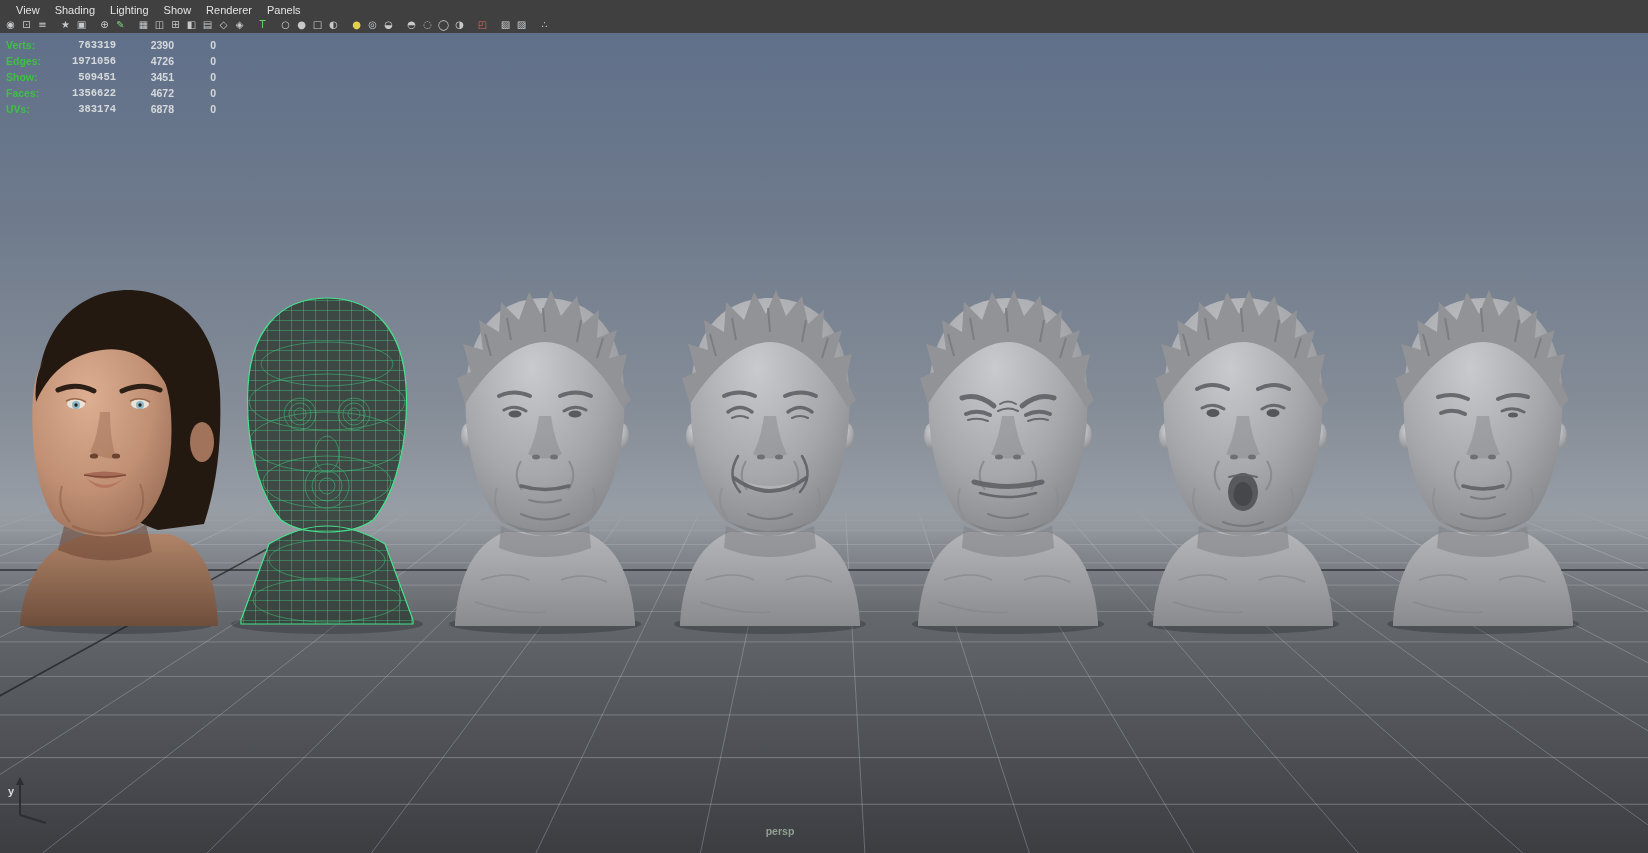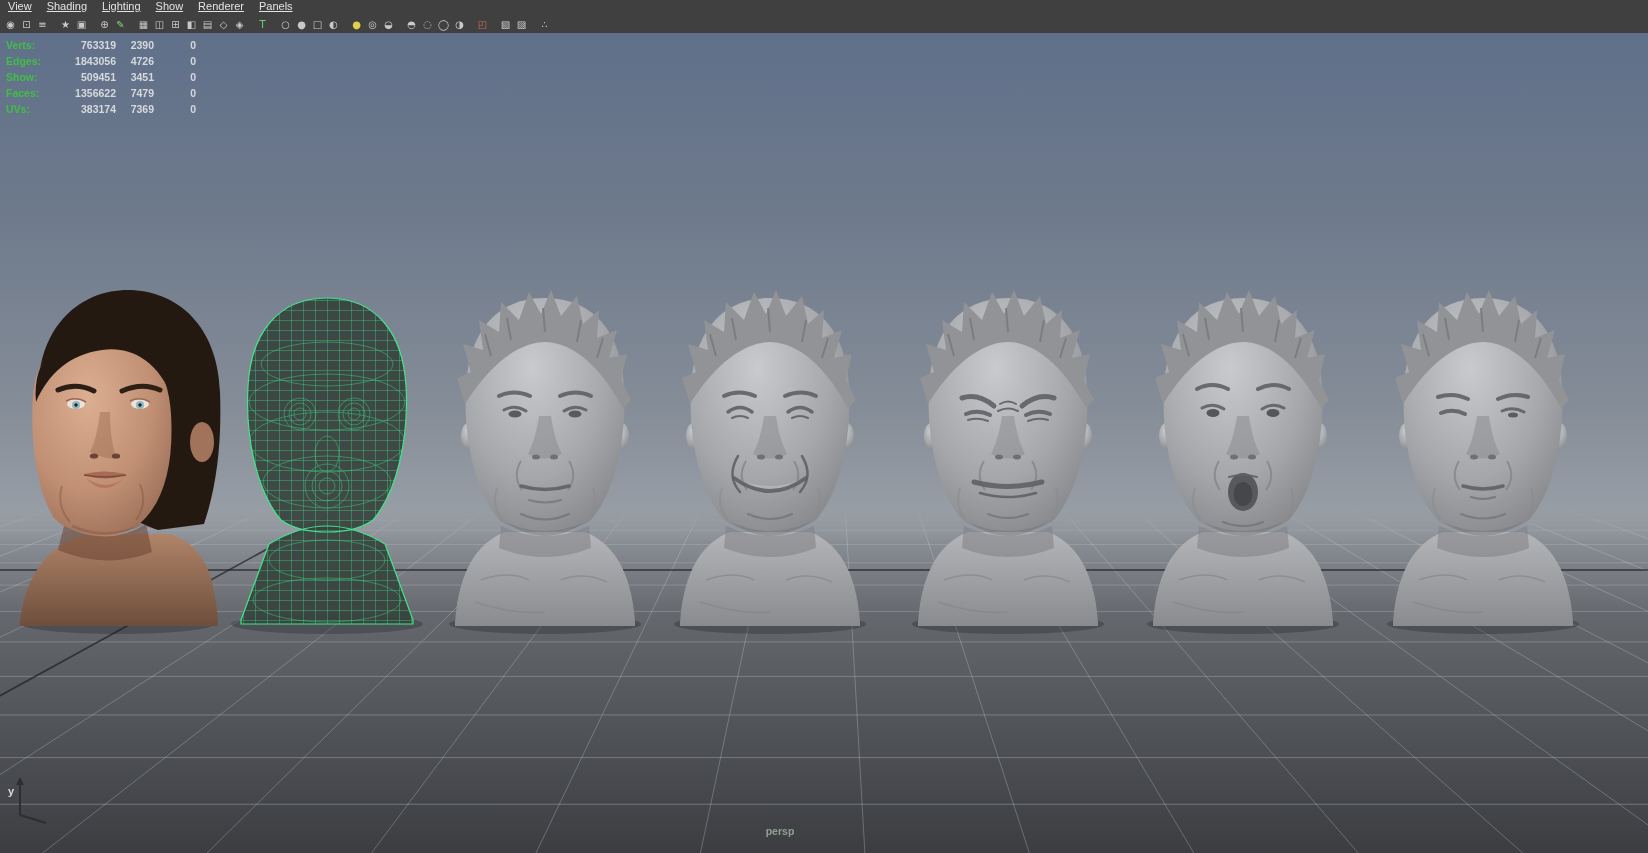--- a/index.html
+++ b/index.html
@@ -1,39 +1,39 @@
 <!DOCTYPE html>
 <html style="--hud-label: #3fbf44; --hud-value: #d6d9dc; --cam-label: #90a090;"><head>
 <meta charset="utf-8">
 <style>
   html,body{margin:0;padding:0;background:#000;}
   .app{position:relative;width:1648px;height:853px;overflow:hidden;
        font-family:"Liberation Sans",sans-serif;background:#404040;}
   
-  .menu-bar{height:16px;display:flex;align-items:flex-start;gap:15px;
-            padding:0 8px;background:#404040;font-size:11px;color:#e3e3e3;text-decoration:underline;}
+  .menu-bar{height:16px;display:flex;align-items:flex-end;gap:15px;
+            padding:0 16px;background:#404040;font-size:11px;color:#e3e3e3;}
   .menu-item{cursor:default;white-space:nowrap;}
   
   .icon-bar{height:17px;display:flex;align-items:center;gap:8px;
             padding:0 3px;background:#404040;border-bottom:1px solid #2a2a2a;}
   .tgroup{display:flex;gap:1px;}
   .ticon{width:15px;height:15px;line-height:14px;font-size:10px;text-align:center;
          color:#c7cacd;background:transparent;border:none;padding:0;
          font-family:"DejaVu Sans",sans-serif;cursor:default;}
   
   .viewport{position:absolute;top:33px;left:0;width:1648px;height:820px;
             background:linear-gradient(180deg,#60708a 0%,#6e7a8c 22%,#848c97 45%,#979da5 58%,#9aa0a7 100%);}
   #scene{position:absolute;top:0;left:0;}
   #scene text{font:bold 11px "Liberation Sans",sans-serif;}
   
   .hud{position:absolute;top:4px;left:6px;font:bold 10.5px "Liberation Sans",sans-serif;}
   .hud-row{display:flex;height:16px;align-items:center;}
   .hud-label{width:48px;color:var(--hud-label,#3fbf44);}
   .hud-v{text-align:right;color:var(--hud-value,#d6d9dc);}
-  .hud-v1{width:62px;}.hud-v2{width:38px;}.hud-v3{width:42px;}
+  .hud-v1{width:62px;font-family:Liberation Mono, monospace;}.hud-v2{width:58px;}.hud-v3{width:42px;}
   
   .camera-label{position:absolute;left:780px;bottom:16px;transform:translateX(-50%);
                 font:bold 10.5px "Liberation Sans",sans-serif;
                 color:var(--cam-label,#90a090);}
 </style>
 </head>
 <body>
 
 <div class="app">
 
@@ -372,39 +372,39 @@
 
     <div class="hud" id="hud">
         <div class="hud-row">
           <span class="hud-label">Verts:</span>
           <span class="hud-v hud-v1">763319</span>
           <span class="hud-v hud-v2">2390</span>
           <span class="hud-v hud-v3">0</span>
         </div>
         <div class="hud-row">
           <span class="hud-label">Edges:</span>
-          <span class="hud-v hud-v1">1843056</span>
+          <span class="hud-v hud-v1">1971056</span>
           <span class="hud-v hud-v2">4726</span>
           <span class="hud-v hud-v3">0</span>
         </div>
         <div class="hud-row">
           <span class="hud-label">Show:</span>
           <span class="hud-v hud-v1">509451</span>
           <span class="hud-v hud-v2">3451</span>
           <span class="hud-v hud-v3">0</span>
         </div>
         <div class="hud-row">
           <span class="hud-label">Faces:</span>
           <span class="hud-v hud-v1">1356622</span>
-          <span class="hud-v hud-v2">7479</span>
+          <span class="hud-v hud-v2">4672</span>
           <span class="hud-v hud-v3">0</span>
         </div>
         <div class="hud-row">
           <span class="hud-label">UVs:</span>
           <span class="hud-v hud-v1">383174</span>
-          <span class="hud-v hud-v2">7369</span>
+          <span class="hud-v hud-v2">6878</span>
           <span class="hud-v hud-v3">0</span>
         </div>
       </div>
 
     <div class="camera-label">persp</div>
   </div>
 </div>
 
 </body></html>

